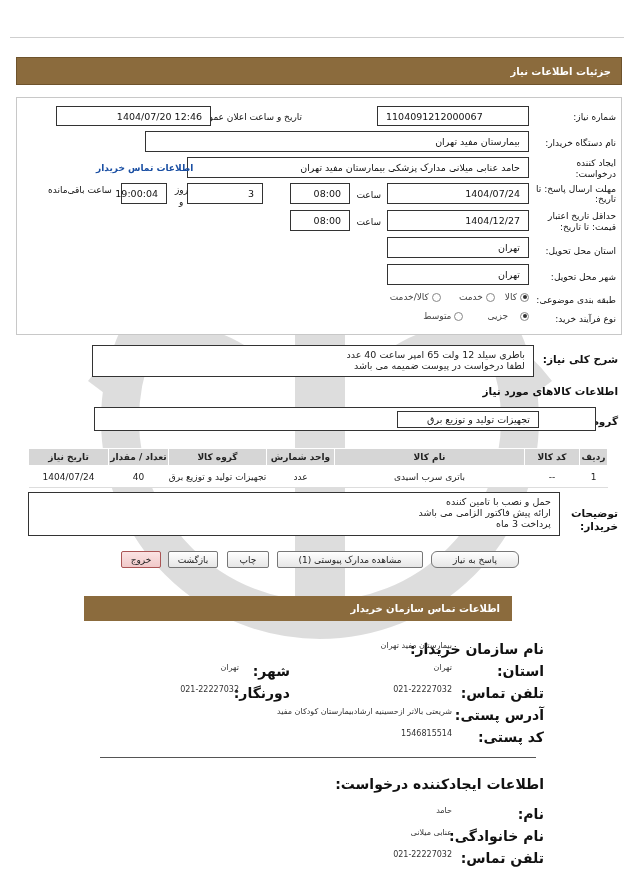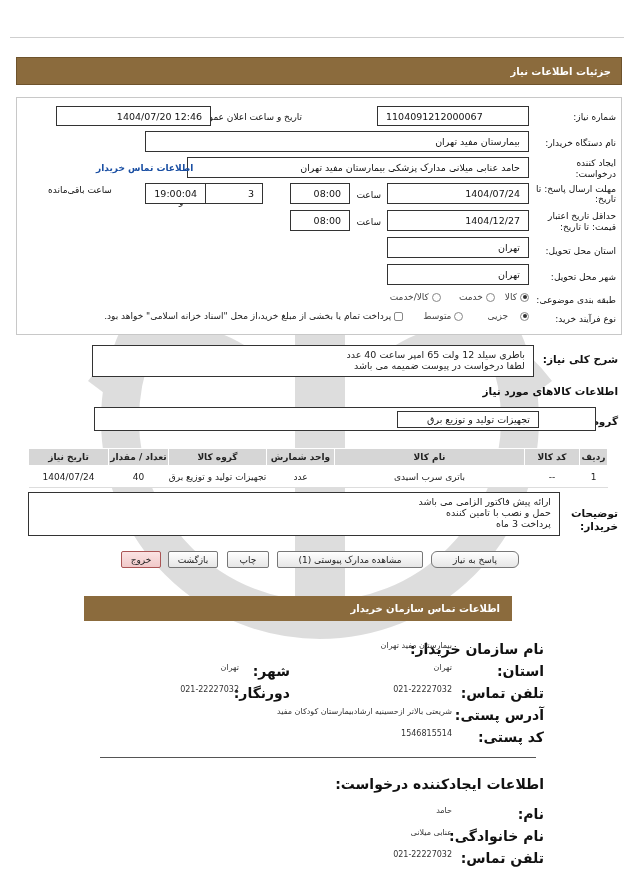--- a/index.html
+++ b/index.html
@@ -88,21 +88,21 @@
 <div class="abs field" style="right:105px; top:157px; width:342px; height:21px;">حامد عنابی میلانی مدارک پزشکی  بیمارستان مفید تهران</div>
 <a class="abs link" style="left:96px; top:163px;" href="#">اطلاعات تماس خریدار</a>
 
 <span class="abs lbl" style="right:18px; top:184px; width:85px; white-space:normal; line-height:10px;">مهلت ارسال پاسخ: تا تاریخ:</span>
 <div class="abs field" style="right:105px; top:183px; width:142px; height:21px; justify-content:flex-start;">1404/07/24</div>
 <span class="abs lbl" style="right:253px; top:190px;">ساعت</span>
 <div class="abs field" style="left:290px; top:183px; width:60px; height:21px; justify-content:flex-start;">08:00</div>
 <div class="abs field" style="left:187px; top:183px; width:76px; height:21px; justify-content:flex-start;">3</div>
 <span class="abs lbl" style="left:175px; top:185px;">روز</span>
 <span class="abs lbl" style="left:179px; top:197px;">و</span>
-<div class="abs field" style="left:121px; top:183px; width:61px; height:21px; justify-content:flex-start;margin-left:24px;">19:00:04</div>
+<div class="abs field" style="left:121px; top:183px; width:46px; height:21px; justify-content:flex-start;">19:00:04</div>
 <span class="abs lbl" style="left:48px; top:185px;">ساعت باقی‌مانده</span>
 
 <span class="abs lbl" style="right:18px; top:211px; width:85px; white-space:normal; line-height:11px;">حداقل تاریخ اعتبار قیمت: تا تاریخ:</span>
 <div class="abs field" style="right:105px; top:210px; width:142px; height:21px; justify-content:flex-start;">1404/12/27</div>
 <span class="abs lbl" style="right:253px; top:217px;">ساعت</span>
 <div class="abs field" style="left:290px; top:210px; width:60px; height:21px; justify-content:flex-start;">08:00</div>
 
 <span class="abs lbl" style="right:18px; top:246px;">استان محل تحویل:</span>
 <div class="abs field" style="right:105px; top:237px; width:142px; height:21px;">تهران</div>
 
@@ -127,24 +127,20 @@
 
 <span class="abs lbl" style="right:18px; top:314px;">نوع فرآیند خرید:</span>
 <div class="abs" style="right:105px; top:311px; display:flex; align-items:center;">
   <label class="opt" style="margin-left:24px;gap:12px;">
       <span class="radio on"></span>
       <span>جزیی</span>
     </label>
   <label class="opt" style="margin-left:20px;">
       <span class="radio"></span>
       <span>متوسط</span>
-    </label>
-  <label class="opt" style="color:#222;">
-      <span class="chk"></span>
-      <span>پرداخت تمام یا بخشی از مبلغ خرید،از محل "اسناد خزانه اسلامی" خواهد بود.</span>
     </label>
 </div>
 
 <span class="abs section-title" style="right:16px; top:353px;">شرح کلی نیاز:</span>
 <div class="abs textbox" style="right:100px; top:345px; width:442px; height:32px;">
   <div>باطری سیلد 12 ولت 65 امپر ساعت 40 عدد</div>
   <div>لطفا درخواست در پیوست  ضمیمه می باشد</div>
 </div>
 
 <span class="abs section-title" style="right:16px; top:385px;">اطلاعات کالاهای مورد نیاز</span>
@@ -175,22 +171,22 @@
         <td>تجهیزات تولید و توزیع برق</td>
         <td>40</td>
         <td>1404/07/24</td>
       </tr>
     </tbody>
   </table>
 </div>
 
 <span class="abs section-title" style="right:16px; top:507px; width:50px; white-space:normal; line-height:13px;">توضیحات خریدار:</span>
 <div class="abs textbox" style="left:28px; width:532px; top:492px; height:44px;">
+  <div>حمل و نصب با تامین کننده</div>
   <div>ارائه پیش فاکتور الزامی می باشد</div>
-  <div>حمل و نصب با تامین کننده</div>
   <div>پرداخت 3 ماه</div>
 </div>
 
 <button class="abs btn" style="left:431px; top:551px; width:88px;border-radius:6px;">پاسخ به نیاز</button>
 <button class="abs btn" style="left:277px; top:551px; width:146px;">مشاهده مدارک پیوستی (1)</button>
 <button class="abs btn" style="left:227px; top:551px; width:42px;">چاپ</button>
 <button class="abs btn" style="left:168px; top:551px; width:50px;">بازگشت</button>
 <button class="abs btn red" style="left:121px; top:551px; width:40px;">خروج</button>
 
 <div class="abs contact-bar">

